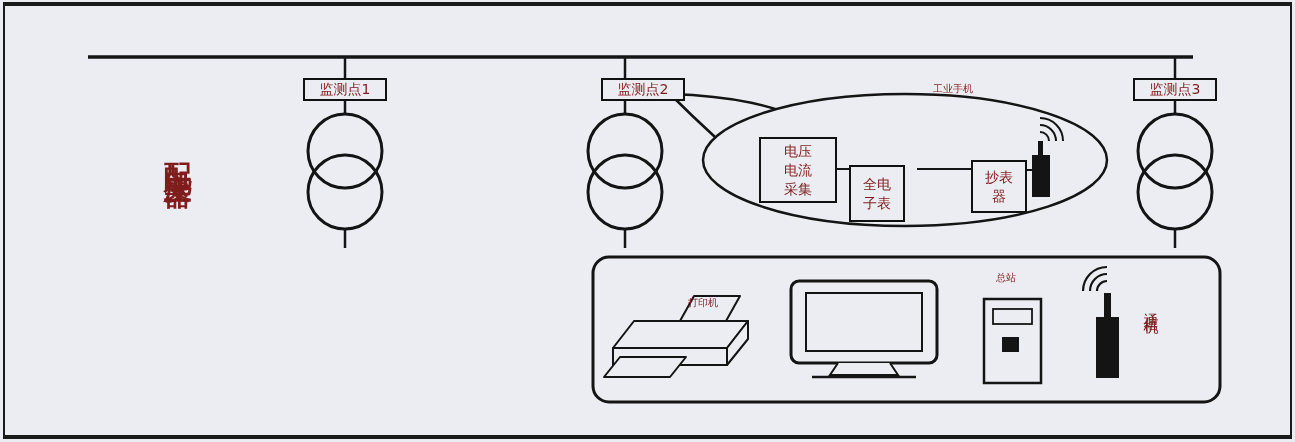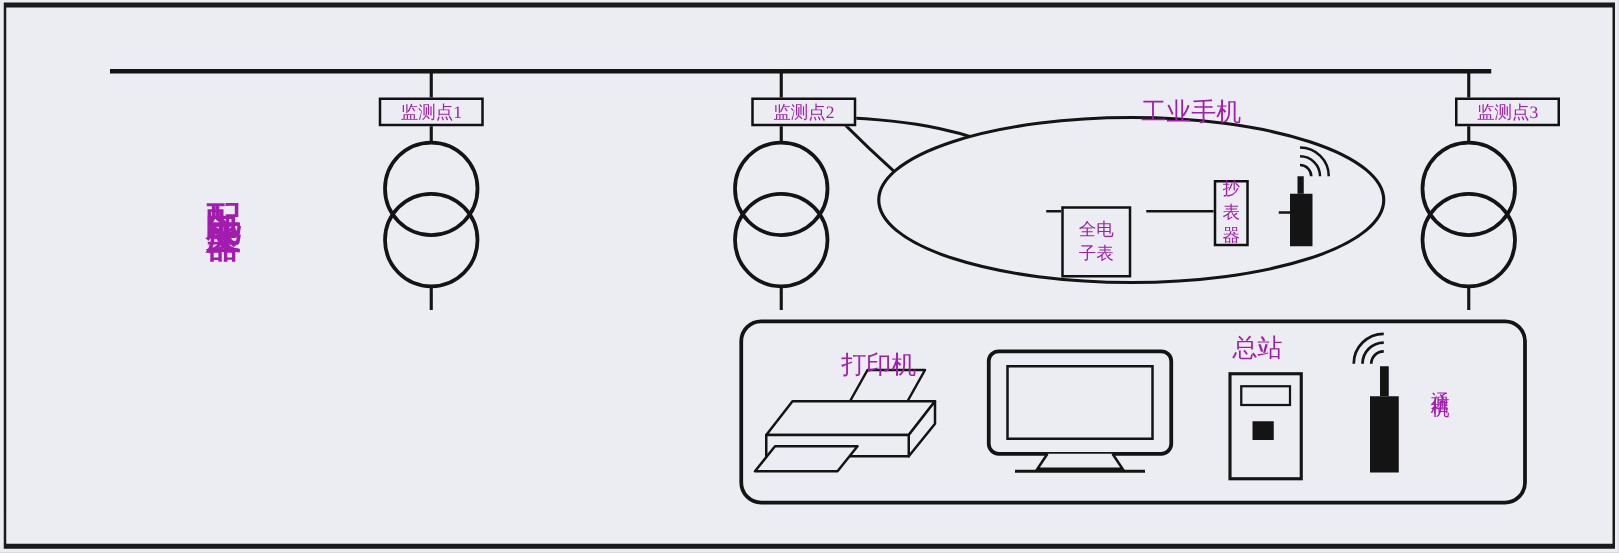--- a/index.html
+++ b/index.html
@@ -2,27 +2,27 @@
 <html><head>
 <meta charset="utf-8">
 <style>
   * { margin:0; padding:0; box-sizing:border-box; }
   html,body { background:#c9cacd; }
   body { font-family:"DejaVu Sans","Liberation Sans",sans-serif; color:#141414; }
   .canvas { position:relative; width:1295px; height:442px; background:#ecedf2; overflow:hidden; }
   .frame { position:absolute; left:3px; right:3px; top:2px; bottom:3px;
            border:2px solid #1a1a1a; border-top-width:4px; border-bottom-width:4px; }
   svg.art { position:absolute; left:0; top:0; }
-  .lbl { position:absolute; color:#a21caf;font-family:Liberation Serif, serif; }
+  .lbl { position:absolute; color:#7f1d1d; }
   .center { display:flex; align-items:center; justify-content:center; text-align:center; }
   .mp-label { width:84px; height:23px; border:2px solid #111; background:#ecedf2;
               font-size:14px; }
   .bbox { border:2px solid #111; background:#ecedf2; font-size:14px; line-height:19px;
           white-space:pre-line; }
-  .plain { font-size:20px; white-space:nowrap; }
+  .plain { font-size:10px; white-space:nowrap; }
   .vert { writing-mode:vertical-rl; text-orientation:upright; }
   .side-label { font-size:28px; font-weight:700; letter-spacing:5px; }
   .comm-label { font-size:15px; letter-spacing:3px; }
 </style>
 </head>
 <body>
 
 <div class="canvas">
 
   <svg class="art" width="1295" height="442" viewBox="0 0 1295 442">
@@ -98,28 +98,31 @@
       <path d="M 1097 291 A 10 10 0 0 1 1107 281"></path>
       <path d="M 1090 291 A 17 17 0 0 1 1107 274"></path>
       <path d="M 1083 291 A 24 24 0 0 1 1107 267"></path>
     </g>
   </svg>
 
   <div class="frame"></div>
 
   <div class="lbl center mp-label" style="left:303px; top:78px;">监测点1</div>
   <div class="lbl center mp-label" style="left:601px; top:78px;">监测点2</div>
-  <div class="lbl center mp-label" style="left:1133px; top:78px;margin-left:31px;">监测点3</div>
+  <div class="lbl center mp-label" style="left:1133px; top:78px;">监测点3</div>
 
   <div class="lbl vert side-label" style="left:158px; top:140px; height:185px;">配电变压器</div>
 
   <div class="lbl center plain" style="left:898px; top:79px; width:110px; height:20px;">工业手机</div>
 
+  <div class="lbl center bbox" style="left:759px; top:137px; width:78px; height:66px;">电压
+电流
+采集</div>
   <div class="lbl center bbox" style="left:849px; top:141px; width:56px; height:57px;margin-top:24px;">全电
 子表</div>
-  <div class="lbl center bbox" style="left:971px; top:144px; width:28px; height:53px;">抄表
+  <div class="lbl center bbox" style="left:971px; top:160px; width:56px; height:53px;">抄表
 器</div>
 
-  <div class="lbl center plain" style="left:668px; top:281px; width:70px; height:20px;">打印机</div>
+  <div class="lbl center plain" style="left:668px; top:293px; width:70px; height:20px;">打印机</div>
   <div class="lbl center plain" style="left:980px; top:268px; width:52px; height:20px;">总站</div>
   <div class="lbl vert comm-label" style="left:1141px; top:301px; height:80px;">通信机</div>
 
 </div>
 
 </body></html>

